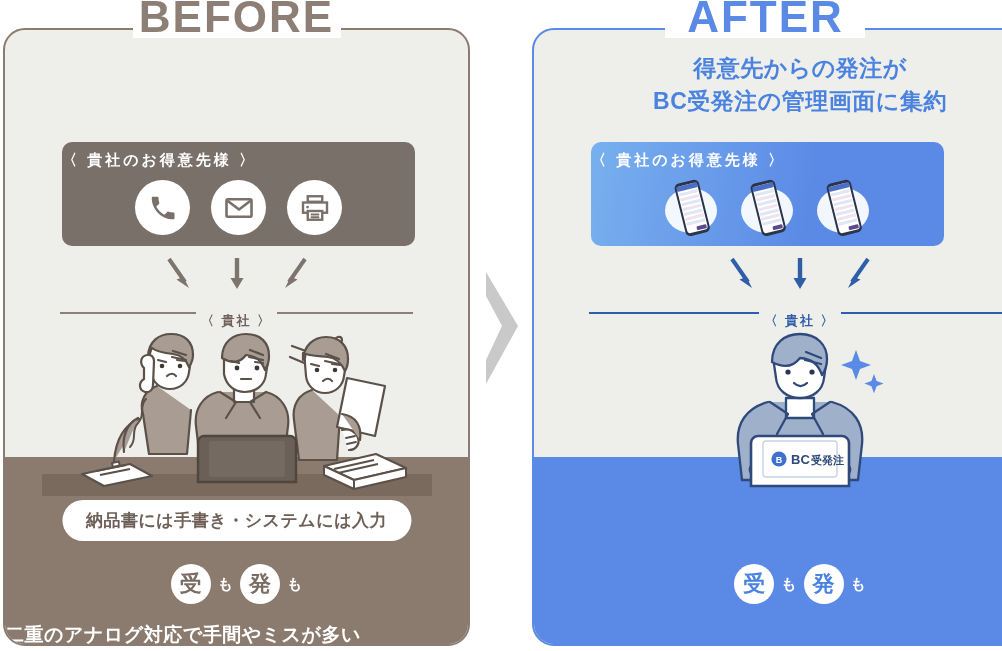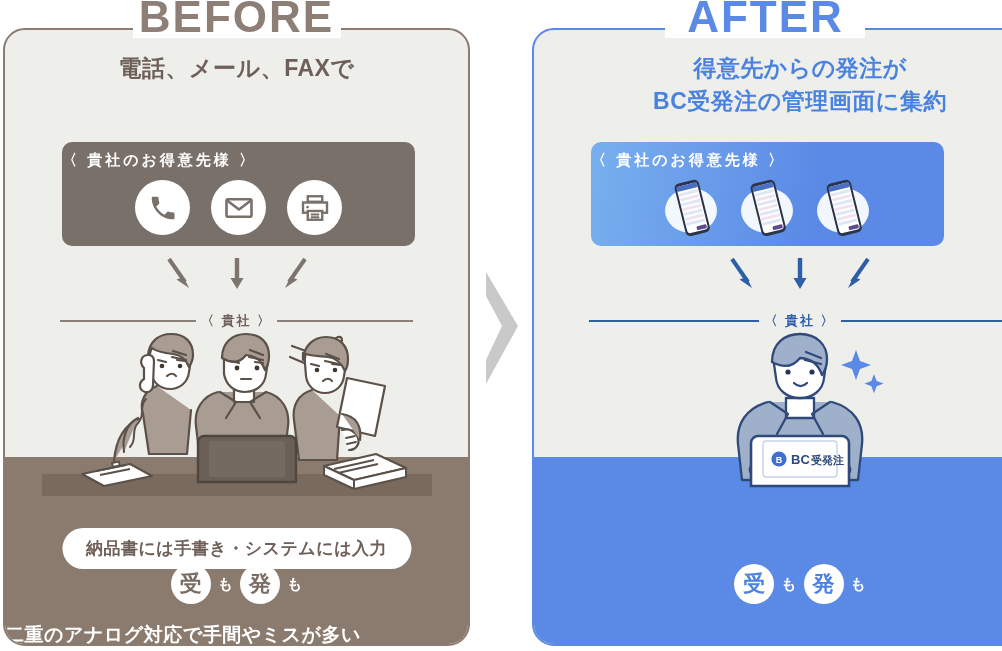--- a/index.html
+++ b/index.html
@@ -80,39 +80,39 @@
   .phone-blob {
     position: absolute; left: 1px; top: 8px; width: 52px; height: 45px;
     border-radius: 50%; background: #ffffff; opacity: .92;
   }
   .phone-wrap svg { position: absolute; left: 4px; top: -2px; }
 
   
   .arrows { position: absolute; left: 0; right: 0; top: 224px; display: flex; justify-content: center; gap: 26px; }
   .rule-row {
     position: absolute; left: 55px; right: 55px; top: 282px;
-    display: flex; align-items: center; justify-content: center; gap: 5px;
+    display: flex; align-items: flex-start; justify-content: center; gap: 5px;
   }
   .rule-line { flex: 1; height: 2px; }
   .panel-before .rule-line { background: #8a8079; }
   .panel-after  .rule-line { background: #2f5ea8; }
   .rule-text { font-size: 13px; font-weight: bold; letter-spacing: 2px; white-space: nowrap; }
   .panel-before .rule-text { color: #6e6058; }
   .panel-after  .rule-text { color: #2f5ea8; }
 
   
   .illus { position: absolute; left: 0; right: 0; top: 296px; height: 170px; }
   .illus svg { display: block; margin: 0 auto; }
 
   
   .pill {
     position: absolute; left: 50%; transform: translateX(-50%); top: 470px;
     background: #ffffff; border-radius: 40px;
     padding: 9px 24px; font-size: 17px; font-weight: bold;
-    letter-spacing: .5px; white-space: nowrap; margin-top: 28px;
+    letter-spacing: .5px; white-space: nowrap;
   }
   .panel-before .pill { color: #6e6058; }
   .panel-after  .pill { color: #3f78dd; }
 
   .badges {
     position: absolute; left: 0; right: 0; top: 534px;
     display: flex; align-items: center; justify-content: center; gap: 7px;
   }
   .badge {
     width: 40px; height: 40px; border-radius: 50%; background: #ffffff;
@@ -135,21 +135,20 @@
 </head>
 <body>
 
 <div class="stage">
 
   <div class="panel panel-before">
 
     <div class="lower-band"></div>
 
     <div class="headline">
-      <div>電話、メール、FAXで</div>
     </div>
 
     <div class="cust-strip">
       <div class="cust-label">〈 貴社のお得意先様 〉</div>
       <div class="cust-items">
 
         <div class="circ-icon">
           <svg width="30" height="30" viewBox="0 0 24 24" aria-hidden="true">
             <path fill="#79706a" d="M6.6 10.8c1.5 2.9 3.7 5.1 6.6 6.6l2.2-2.2c.3-.3.7-.4 1.1-.2 1.2.4 2.4.6 3.7.6.6 0 1 .4 1 1V20c0 .6-.4 1-1 1C10.8 21 3 13.2 3 3.9c0-.6.4-1 1-1h3.4c.6 0 1 .4 1 1 0 1.3.2 2.5.6 3.7.1.4 0 .8-.2 1.1l-2.2 2.1z"></path>
           </svg>

